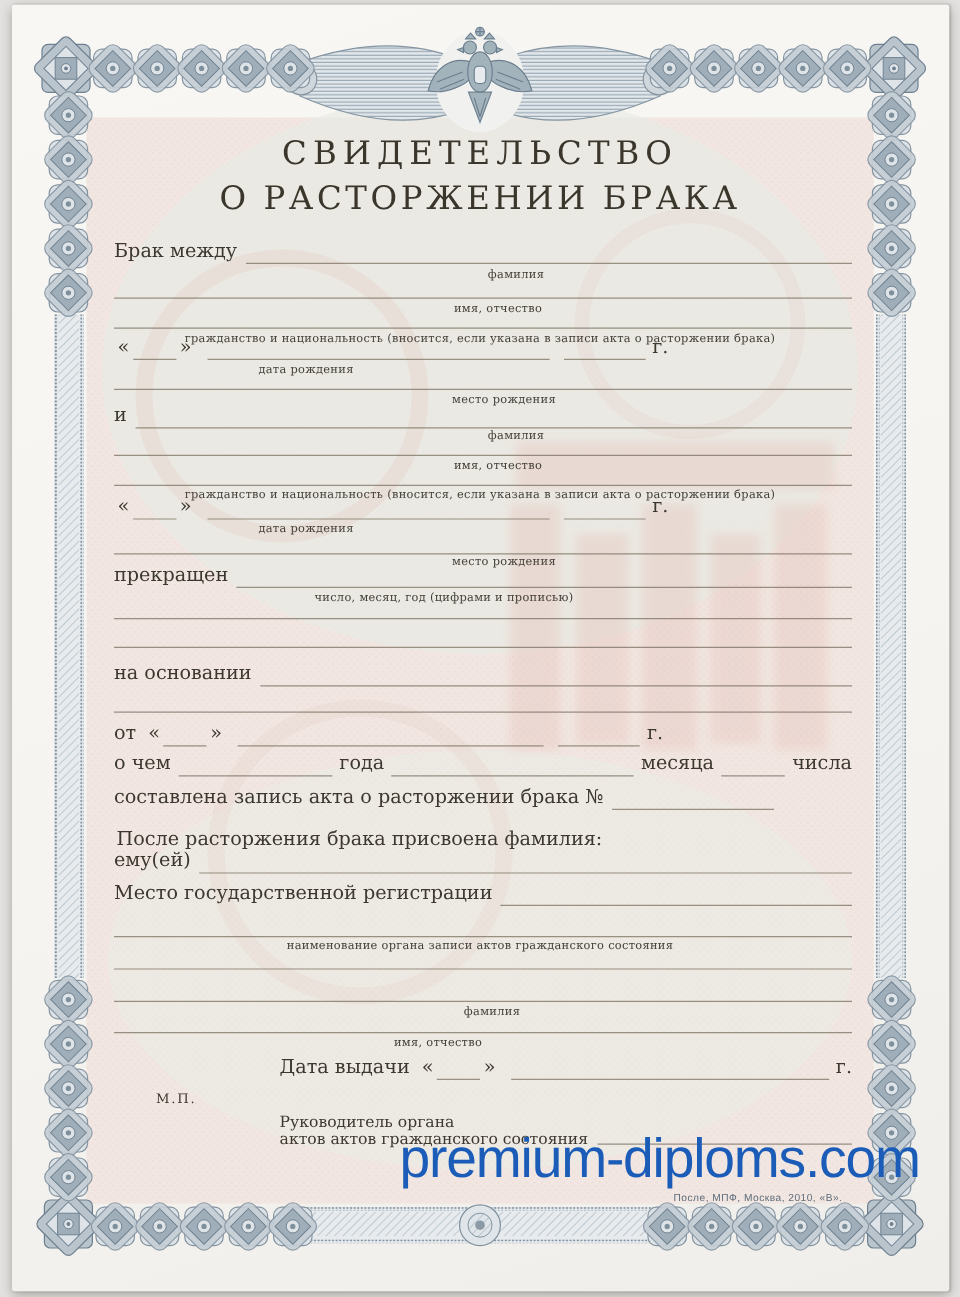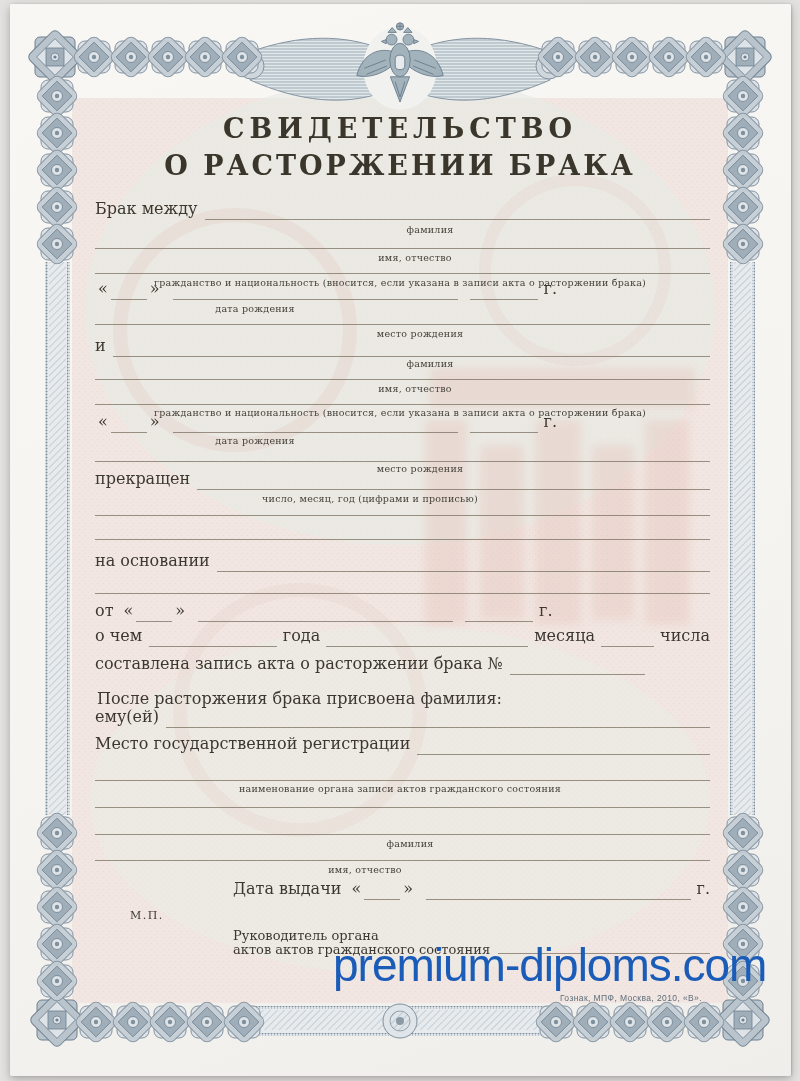--- a/index.html
+++ b/index.html
@@ -12,21 +12,21 @@
   .paper{
     position:absolute;left:10px;top:4px;width:781px;height:1072px;
     background:linear-gradient(160deg,#f8f7f4 0%,#f5f4f0 55%,#efeeea 100%);
     border-radius:2px;
     box-shadow:0 3px 10px rgba(60,55,50,.35), 1px 0 2px rgba(0,0,0,.15);
   }
   svg.decor{position:absolute;left:0;top:0;z-index:2}
   .layer{position:absolute;left:0;top:0;width:800px;height:1081px;z-index:3}
   .title{
     position:absolute;top:112px;left:0;width:800px;text-align:center;
-    font-weight:bold;color:#3a362c;
+    font-weight:normal;color:#3a362c;
   }
   .title .t1{display:block;font-size:27px;letter-spacing:5px;line-height:1.25}
   .title .t2{display:block;font-size:27px;letter-spacing:3px;line-height:1.25;margin-top:3px}
   .form{position:absolute;left:95px;top:0;width:615px;height:1081px}
   .row{position:absolute;left:0;right:0;height:20px;display:flex;align-items:center}
   .t{font-size:16px;color:#3c382f;white-space:nowrap;line-height:1.1;padding-right:7px}
   .t.q{padding:0 3px}
   .t.end{padding:0 0 0 6px}
   .ln{flex:1 1 auto;height:100%;border-bottom:1px solid rgba(122,112,98,.75)}
   .f36{flex:0 0 36px}.f68{flex:0 0 68px}.f285{flex:0 0 285px}.f255{flex:0 0 255px}.f135{flex:0 0 135px}
@@ -384,16 +384,16 @@
 
     <div class="row" style="top:933px;left:138px">
       <div class="two">
         <span style="display:block">Руководитель органа</span>
         <span style="display:block">актов актов гражданского состояния</span>
       </div>
       <span class="ln"></span>
     </div>
   </div>
 
-  <div class="imprint">Гознак, МПФ, Москва, 2010, «В».</div>
+  <div class="imprint">После, МПФ, Москва, 2010, «В».</div>
 </div>
 
 <div class="wm">premium-diploms.com</div>
 
 </body></html>

